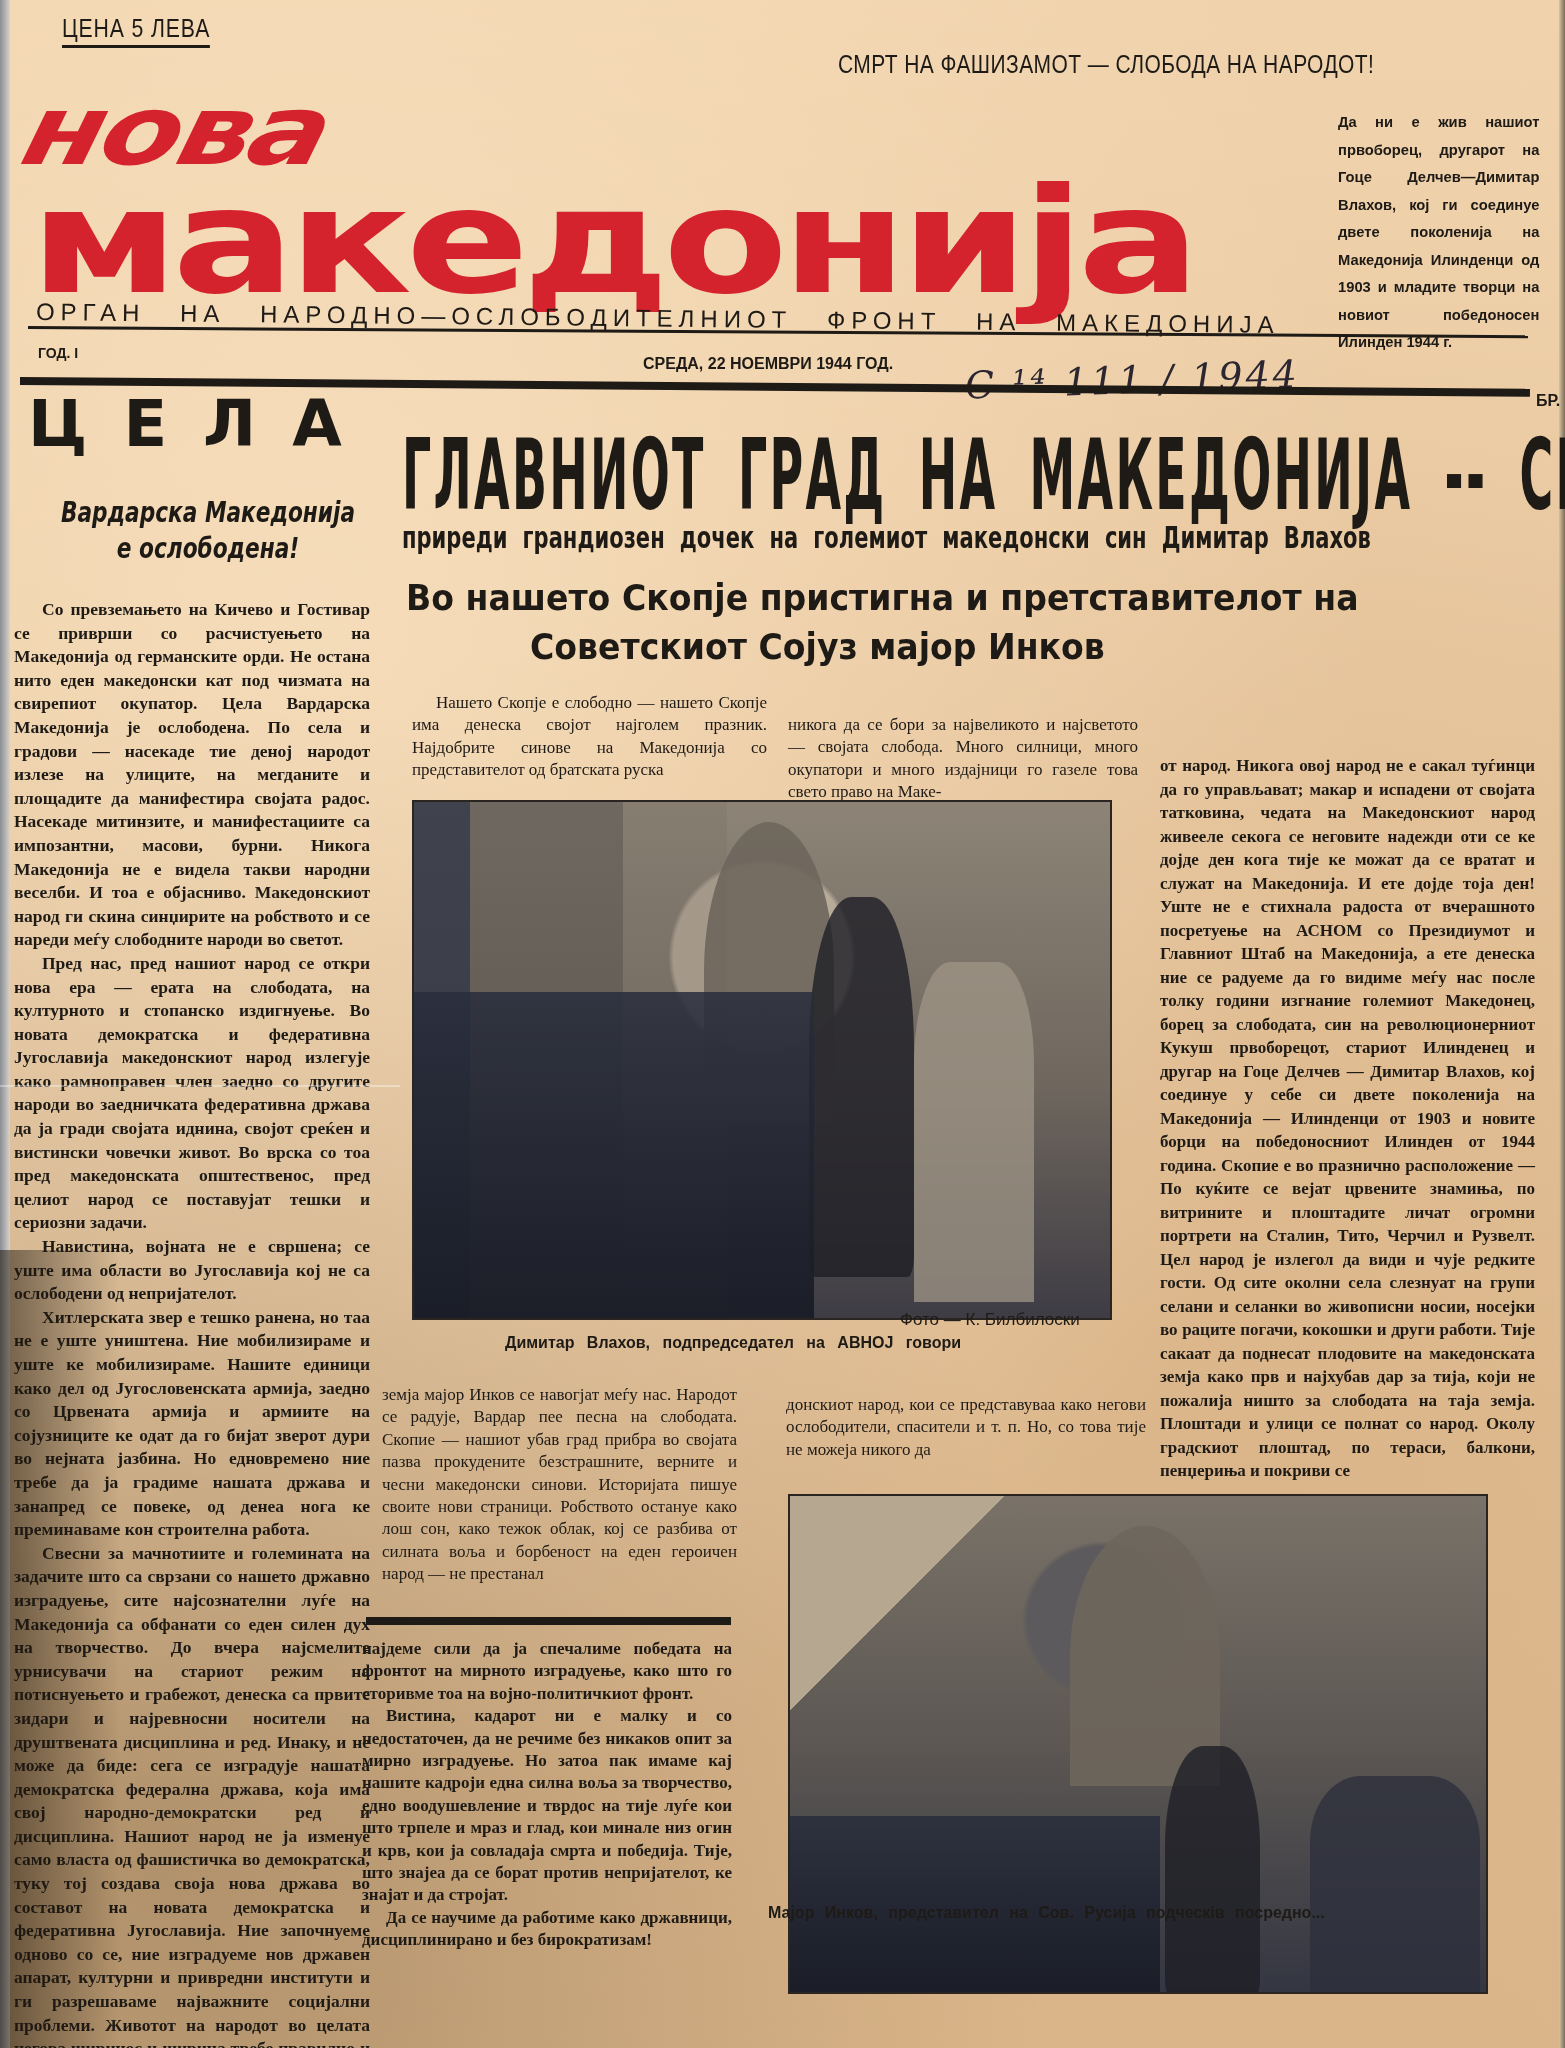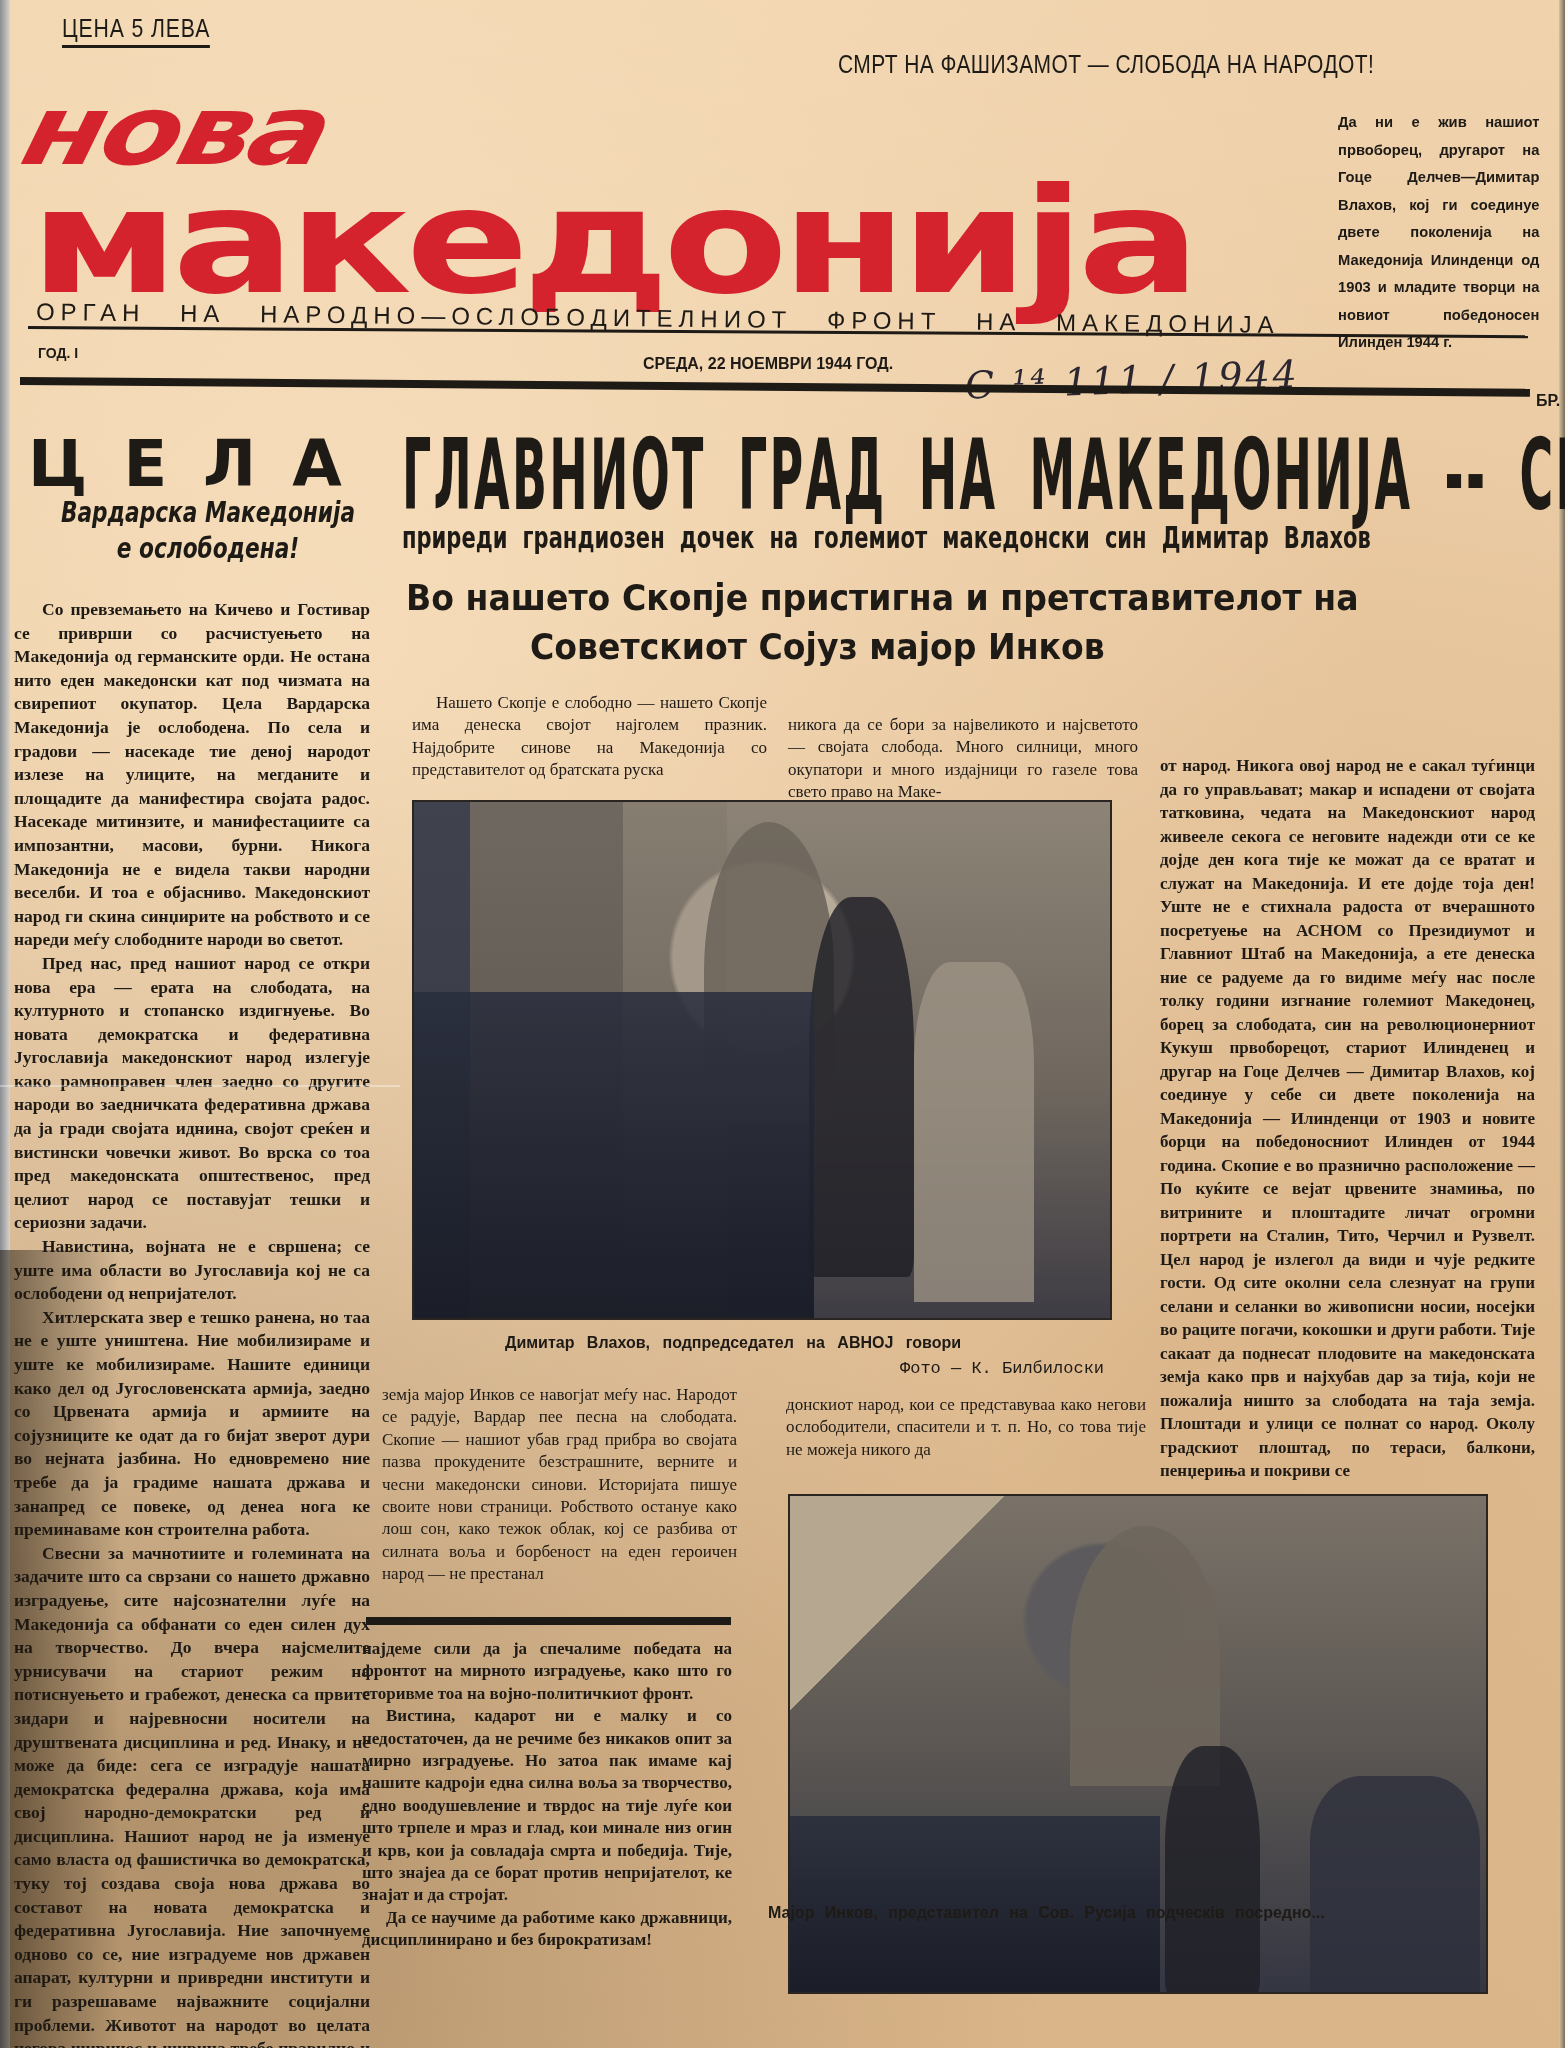--- a/index.html
+++ b/index.html
@@ -28,21 +28,21 @@
   .organ { left: 36px; top: 298px; font-family: "Liberation Sans", sans-serif; font-size: 24px; letter-spacing: 6px; word-spacing: 22px; white-space: nowrap; transform: rotate(0.6deg); transform-origin: left; }
   .sidebox { left: 1338px; top: 108px; width: 212px; font-family: "Liberation Sans", sans-serif; font-weight: 700; font-size: 15.5px; line-height: 27.5px; text-align: justify; transform: scaleX(0.95); transform-origin: left; }
   .rule-1 { left: 28px; top: 326px; width: 1500px; height: 3px; background: #1e1a16; transform: rotate(0.35deg); transform-origin: left; }
   .god { left: 38px; top: 345px; font-family: "Liberation Sans", sans-serif; font-weight: 700; font-size: 14px; }
   .date { left: 643px; top: 355px; font-family: "Liberation Sans", sans-serif; font-weight: 700; font-size: 16px; white-space: nowrap; }
   .handwritten { left: 965px; top: 358px; font-family: "DejaVu Serif", serif; font-style: italic; font-size: 38px; color: #2b2630; letter-spacing: 3px; white-space: nowrap; transform: rotate(-2deg); }
   .issue { left: 1500px; top: 392px; font-family: "Liberation Sans", sans-serif; font-weight: 700; font-size: 16px; white-space: nowrap; margin-left: 36px; }
   .rule-2 { left: 20px; top: 377px; width: 1510px; height: 8px; background: #1e1a16; transform: rotate(0.45deg); transform-origin: left; }
 
   
-  .cela { left: 28px; top: 432px; font-family: "DejaVu Sans", sans-serif; font-weight: 900; font-size: 64px; letter-spacing: 36px; line-height: 1; }
+  .cela { left: 28px; top: 392px; font-family: "DejaVu Sans", sans-serif; font-weight: 900; font-size: 64px; letter-spacing: 36px; line-height: 1; }
   .cela-sub { left: 28px; top: 495px; width: 360px; text-align: center; font-family: "DejaVu Sans Condensed","DejaVu Sans", sans-serif; font-weight: 700; font-style: italic; font-size: 28px; line-height: 36px; transform: scaleX(0.86); transform-origin: center; }
   .col-left { left: 14px; top: 598px; width: 356px; font-family: "Liberation Serif", serif; font-weight: 700; font-size: 17.5px; line-height: 23.6px; text-align: justify; }
   .col-left p { text-indent: 28px; margin-bottom: 0; }
 
   
   .h-main { left: 402px; top: 426px; width: 1135px; font-family: "DejaVu Sans Condensed","DejaVu Sans", sans-serif; font-weight: 900; font-size: 88px; line-height: 1; white-space: nowrap; transform: scaleX(0.58) scaleY(1.12); transform-origin: left top; letter-spacing: 4px; word-spacing: 24px; }
   .h-sub1 { left: 402px; top: 520px; font-family: "DejaVu Sans Condensed","DejaVu Sans", sans-serif; font-weight: 900; font-size: 30px; white-space: nowrap; transform: scaleX(0.78); transform-origin: left; word-spacing: 10px; }
   .h-sub2 { left: 406px; top: 577px; font-family: "DejaVu Sans", sans-serif; font-weight: 900; font-size: 36px; white-space: nowrap; transform: scaleX(0.92); transform-origin: left; }
   .h-sub3 { left: 530px; top: 626px; font-family: "DejaVu Sans", sans-serif; font-weight: 900; font-size: 36px; white-space: nowrap; transform: scaleX(0.92); transform-origin: left; }
 
@@ -60,21 +60,21 @@
   .photo-2 { left: 788px; top: 1494px; width: 700px; height: 500px; background:
       linear-gradient(135deg, #b6a890 0 18%, transparent 18%),
       radial-gradient(ellipse at 45% 25%, #5c5a5c 0 14%, transparent 15%),
       linear-gradient(180deg, #7a7268 0%, #5c5753 50%, #343642 100%); }
   .photo .figure-shape { position: absolute; background: rgba(30,30,38,0.8); border-radius: 40% 40% 6% 6%; }
   .photo .podium { position: absolute; background: rgba(160,150,135,0.75); border-radius: 30% 30% 0 0; }
   .photo .crowd { position: absolute; background: linear-gradient(180deg, rgba(40,45,60,0.85), rgba(25,28,38,0.95)); }
   .photo .dome { position: absolute; border-radius: 50% 50% 0 0; background: rgba(110,102,92,0.9); }
 
   .caption-1 { left: 505px; top: 1334px; font-family: "Liberation Sans", sans-serif; font-weight: 700; font-size: 16px; white-space: nowrap; word-spacing: 8px; }
-  .caption-1b { left: 900px; top: 1359px; font-family: Liberation Mono, monospace; font-size: 17px; white-space: nowrap; }
+  .caption-1b { left: 900px; top: 1310px; font-family: Liberation Sans, sans-serif; font-size: 17px; white-space: nowrap; }
   .col-b1 { left: 382px; top: 1384px; width: 355px; }
   .col-b2 { left: 786px; top: 1394px; width: 360px; }
   .rule-3 { left: 366px; top: 1617px; width: 365px; height: 8px; background: #1e1a16; }
   .col-c1 { left: 362px; top: 1638px; width: 370px; font-weight: 700; }
   .caption-2 { left: 768px; top: 1904px; font-family: "Liberation Sans", sans-serif; font-weight: 700; font-size: 16px; white-space: nowrap; word-spacing: 6px; }
 
   .shade-left { left: 0; top: 1250px; width: 120px; height: 798px; background: linear-gradient(90deg, rgba(30,22,12,0.55), transparent); }
   .fold { left: 0; top: 1085px; width: 400px; height: 2px; background: rgba(255,255,255,0.35); }
 </style>
 </head>

